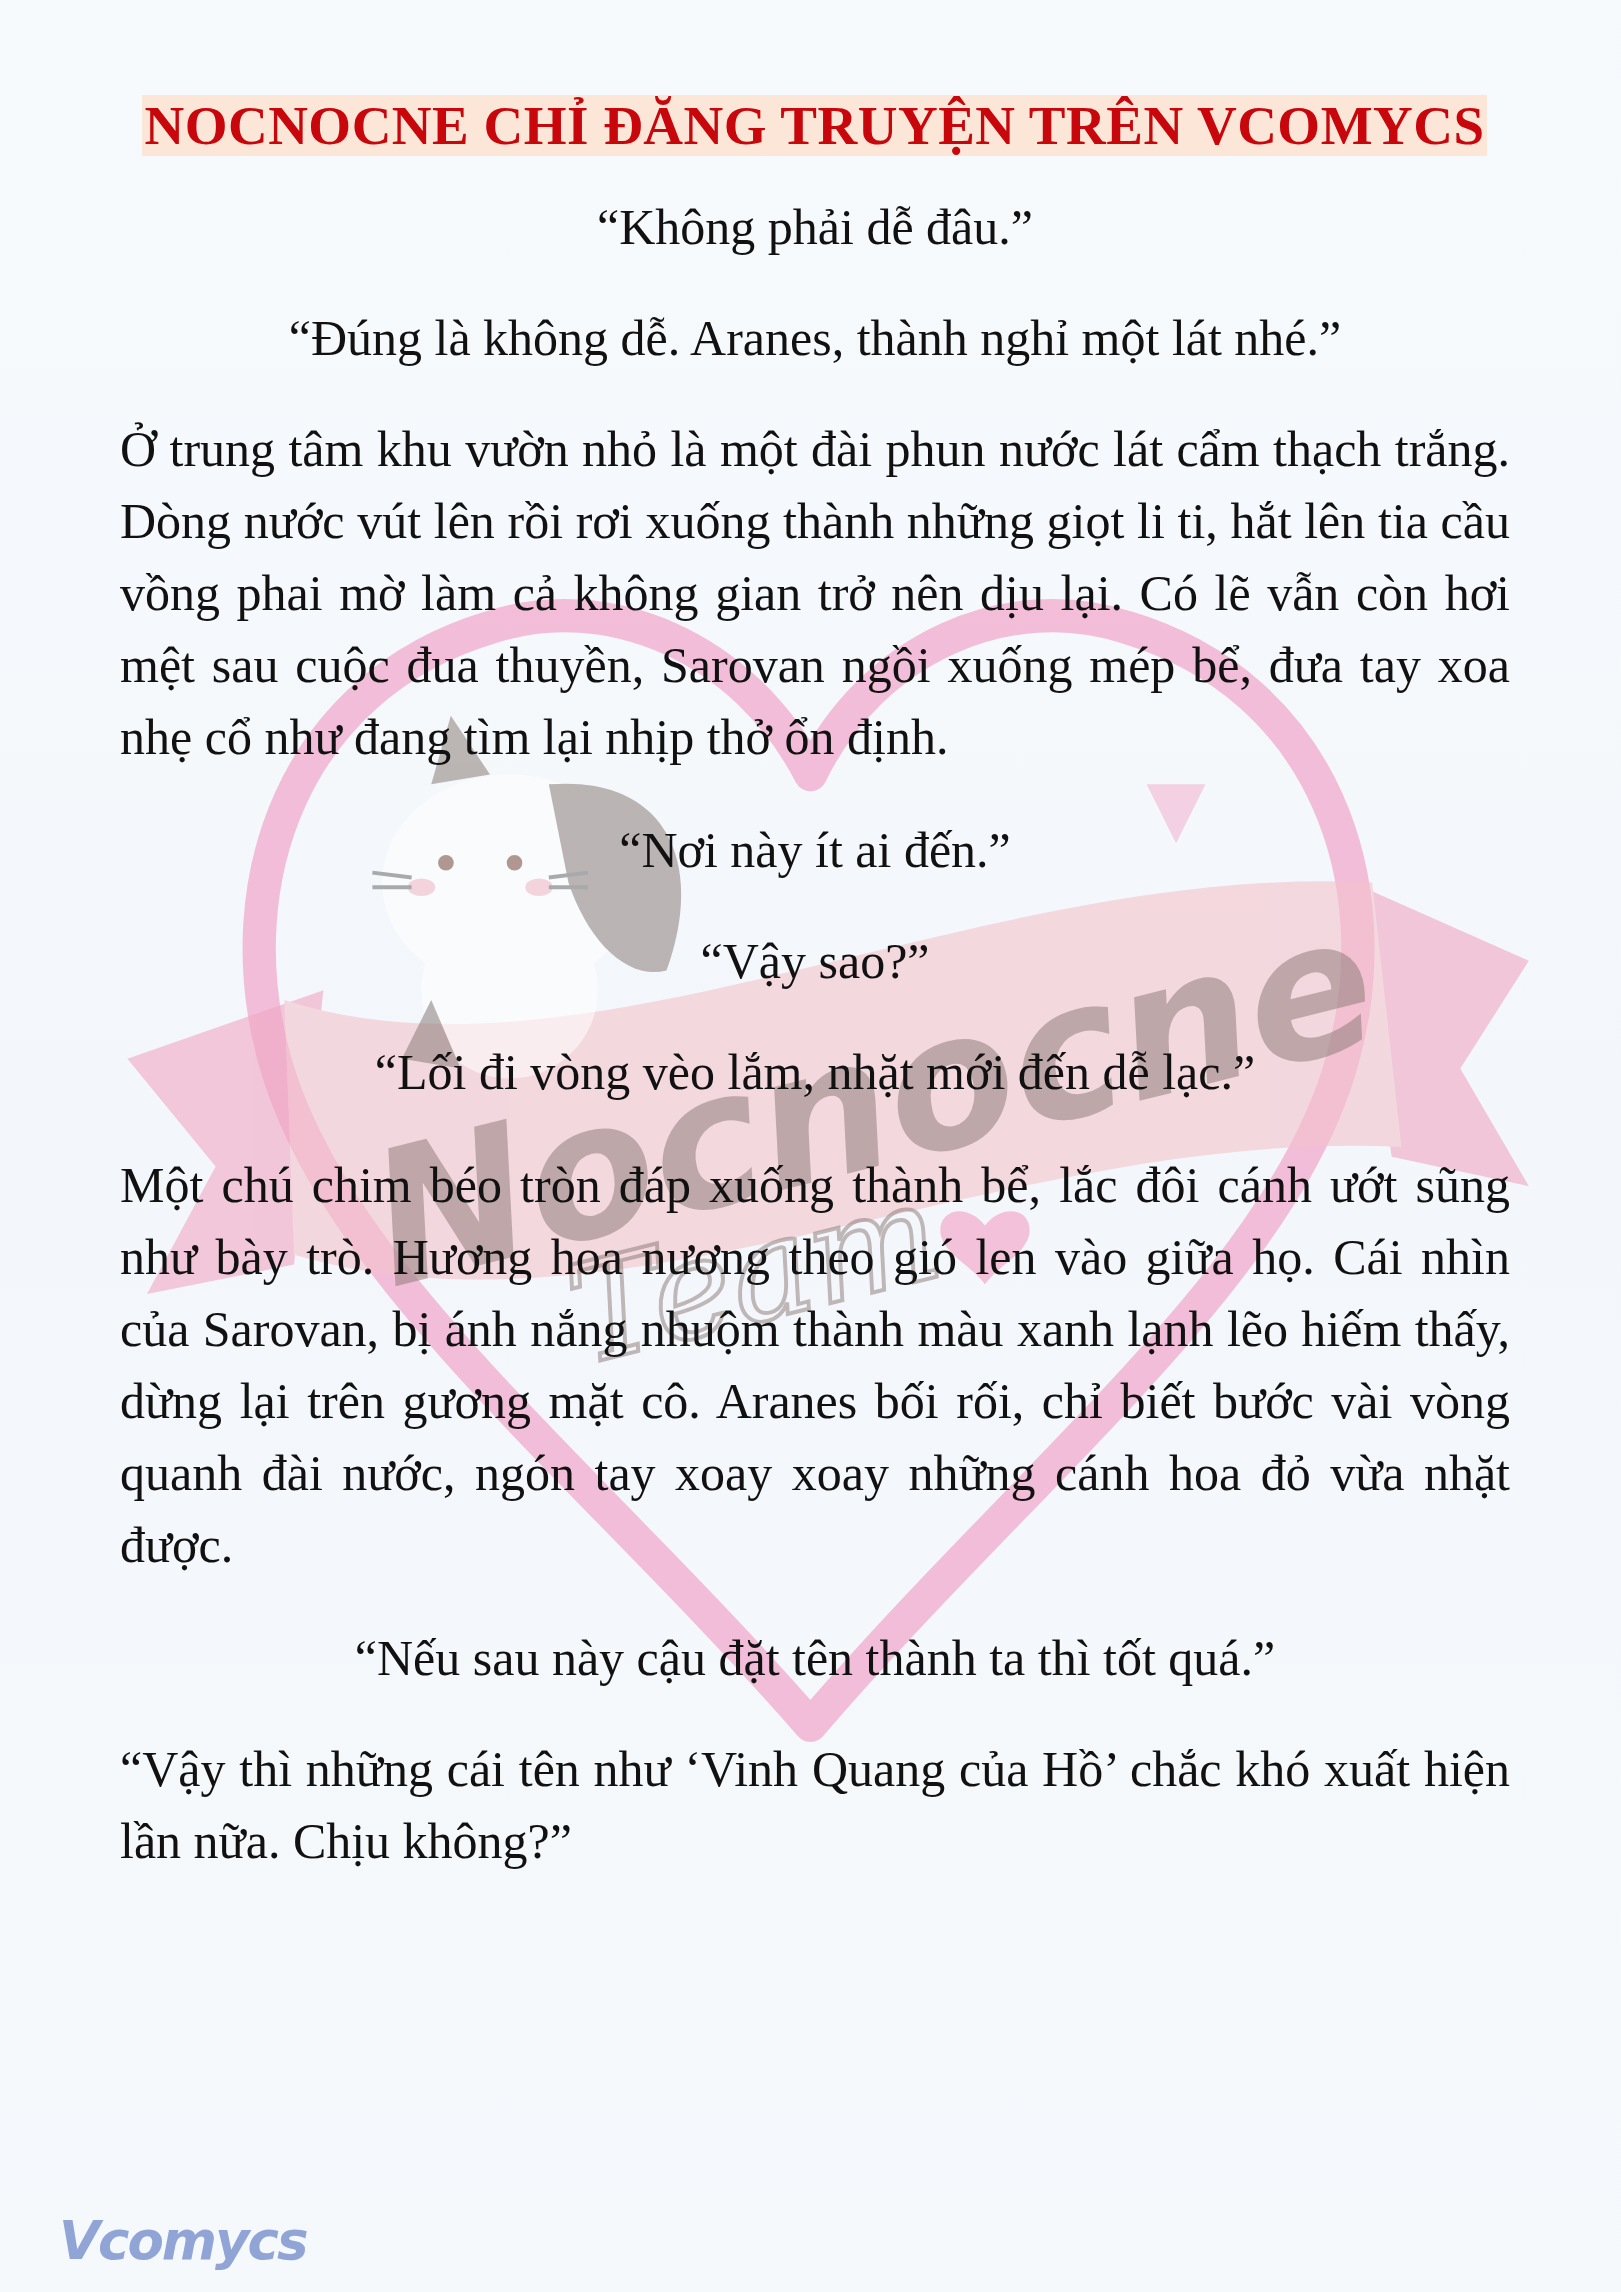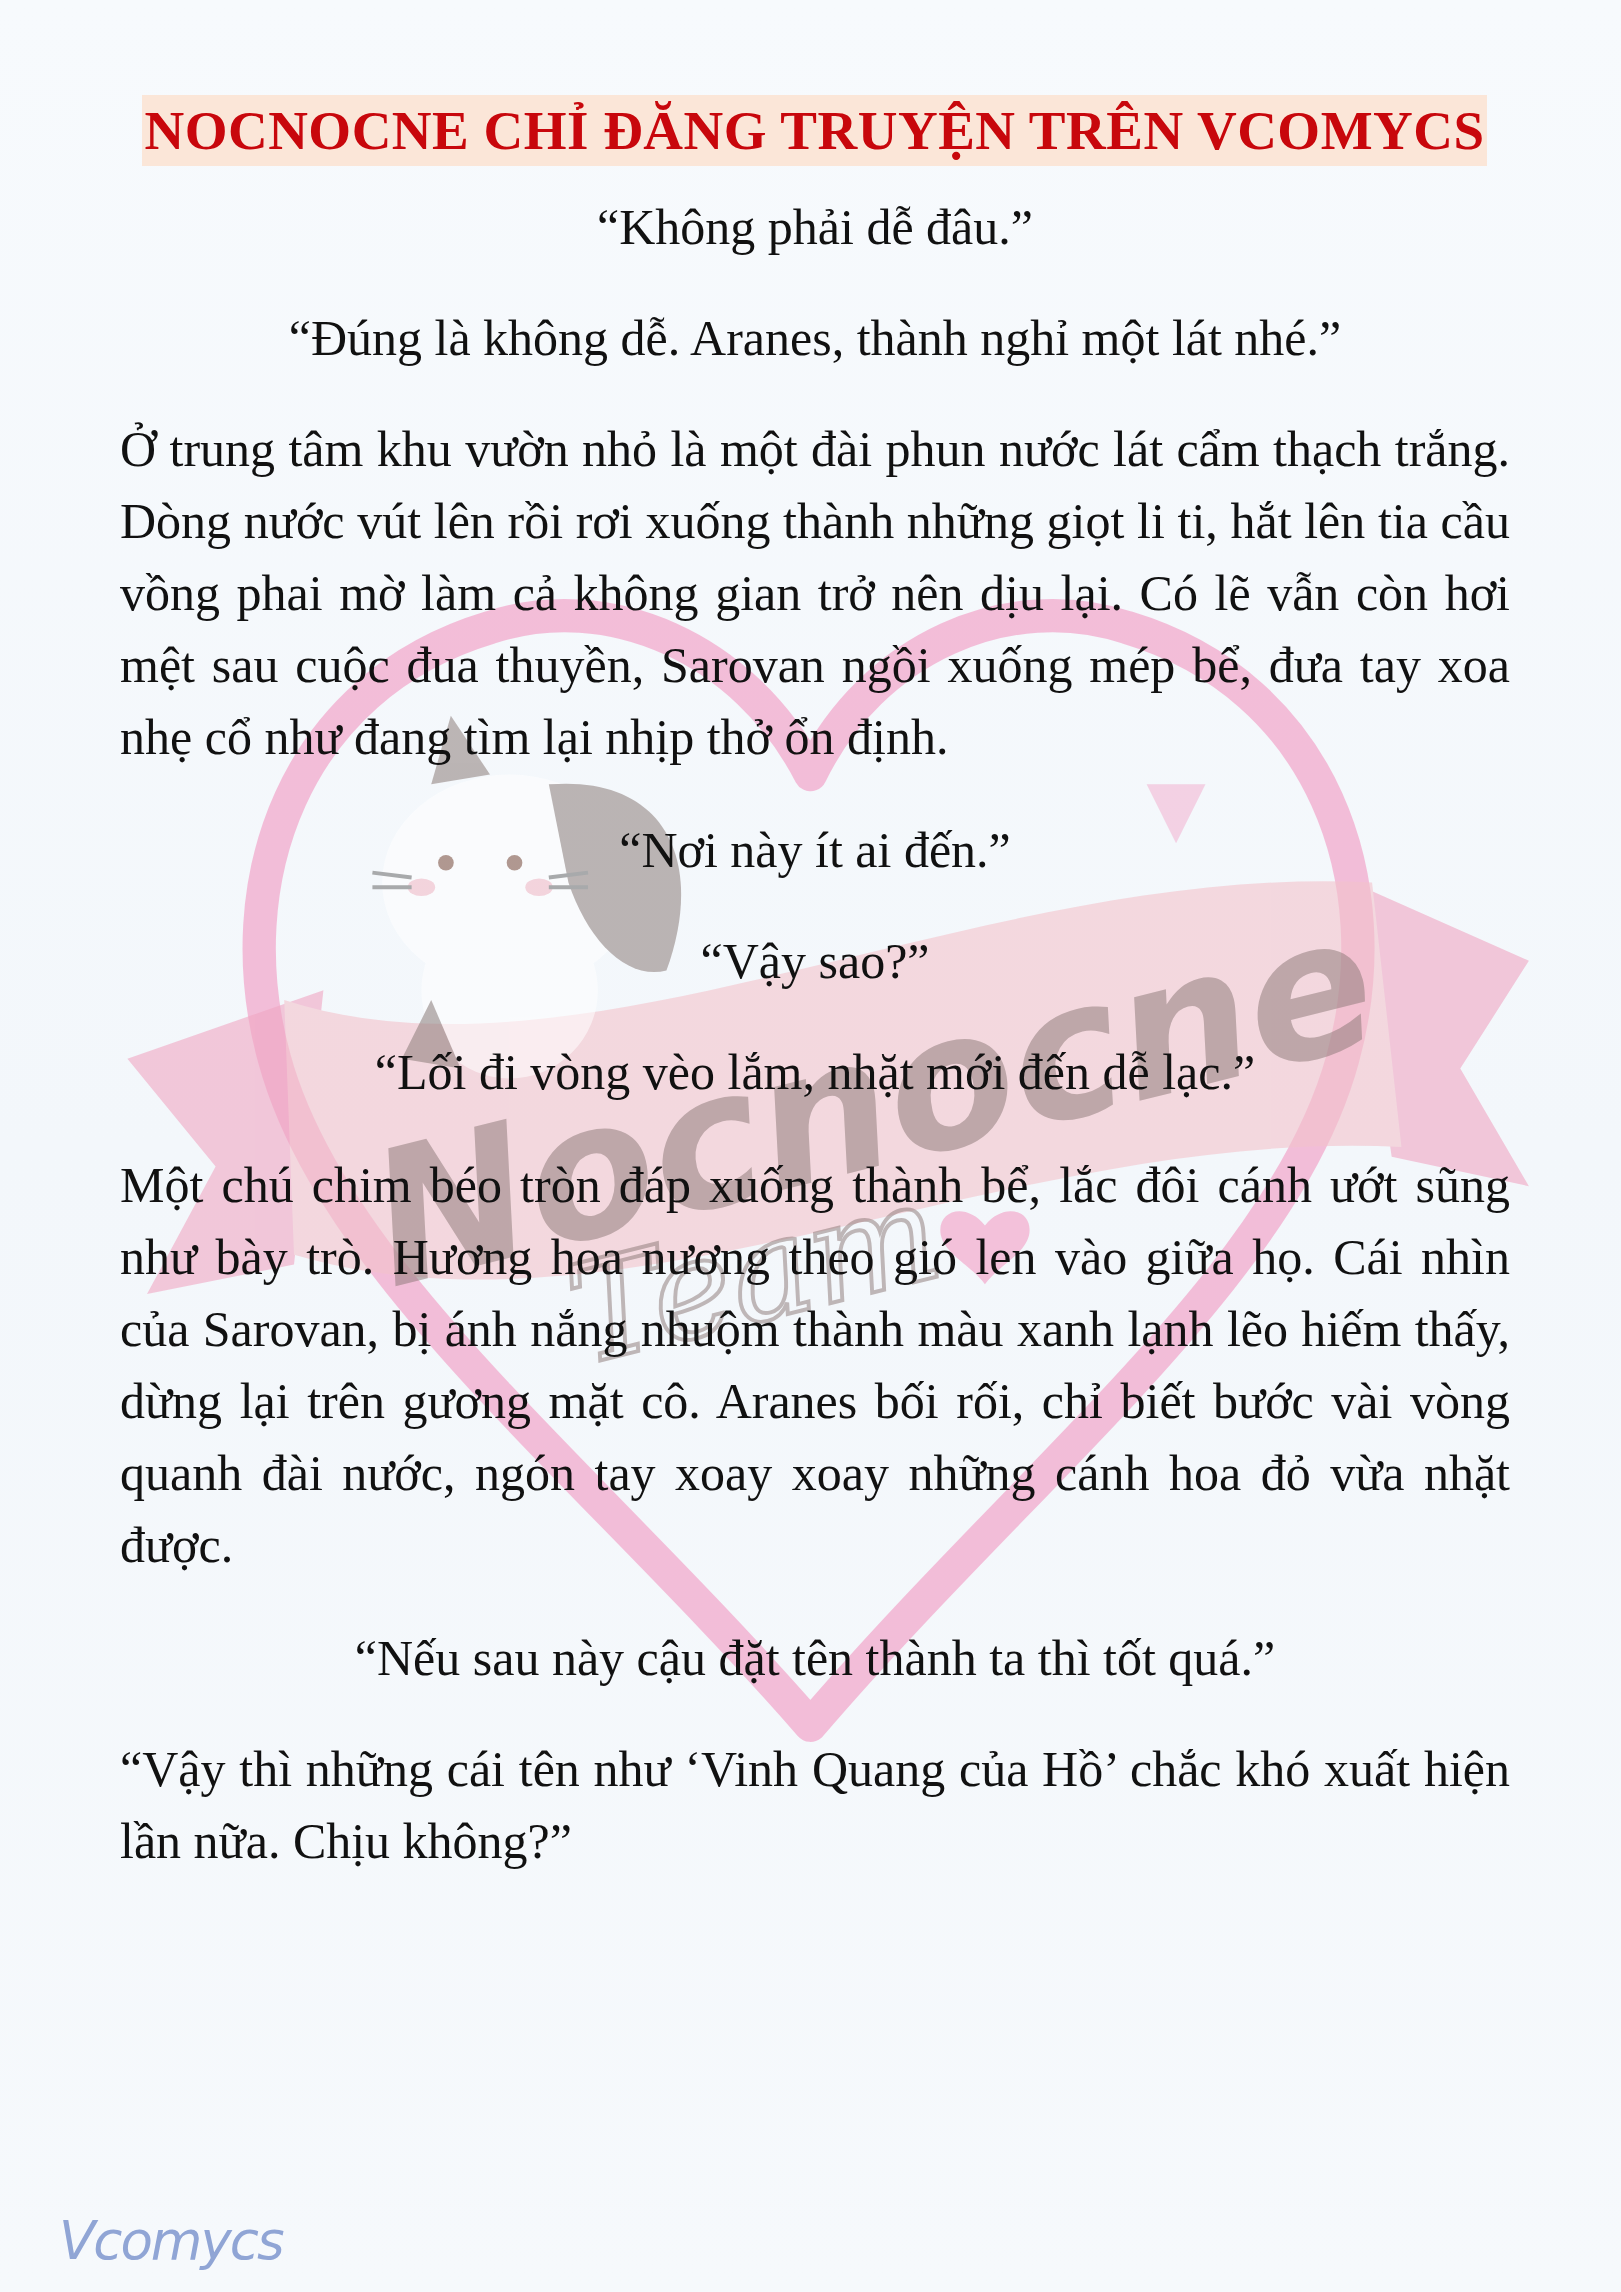--- a/index.html
+++ b/index.html
@@ -22,21 +22,21 @@
     position: absolute;
     left: 0; top: 0;
     width: 1621px; height: 2293px;
     pointer-events: none;
   }
   .header-banner {
     position: absolute;
     left: 142px;
     top: 95px;
     width: 1345px;
-    height: 71px;
+    height: 61px;
     background: #fbe6d8;
     display: flex;
     align-items: center;
     justify-content: center;
   }
   .header-text {
     color: #c8070c;
     font-family: "Liberation Serif", "DejaVu Serif", serif;
     font-weight: bold;
     font-size: 55px;
@@ -61,21 +61,21 @@
   .para.dialogue { text-align: center; }
   .gap-sm { height: 39px; }
   .gap-md { height: 41px; }
   .footer-logo {
     position: absolute;
     left: 59px;
     top: 2210px;
     color: #7f97cf;
     font-family: "DejaVu Sans", sans-serif;
     font-style: italic;
-    font-weight: normal;
+    font-weight: bold;
     font-size: 53px;
     letter-spacing: -2px;
     opacity: 0.85;
   }
 </style>
 </head>
 <body>
 
 <div class="page"></div>
 

